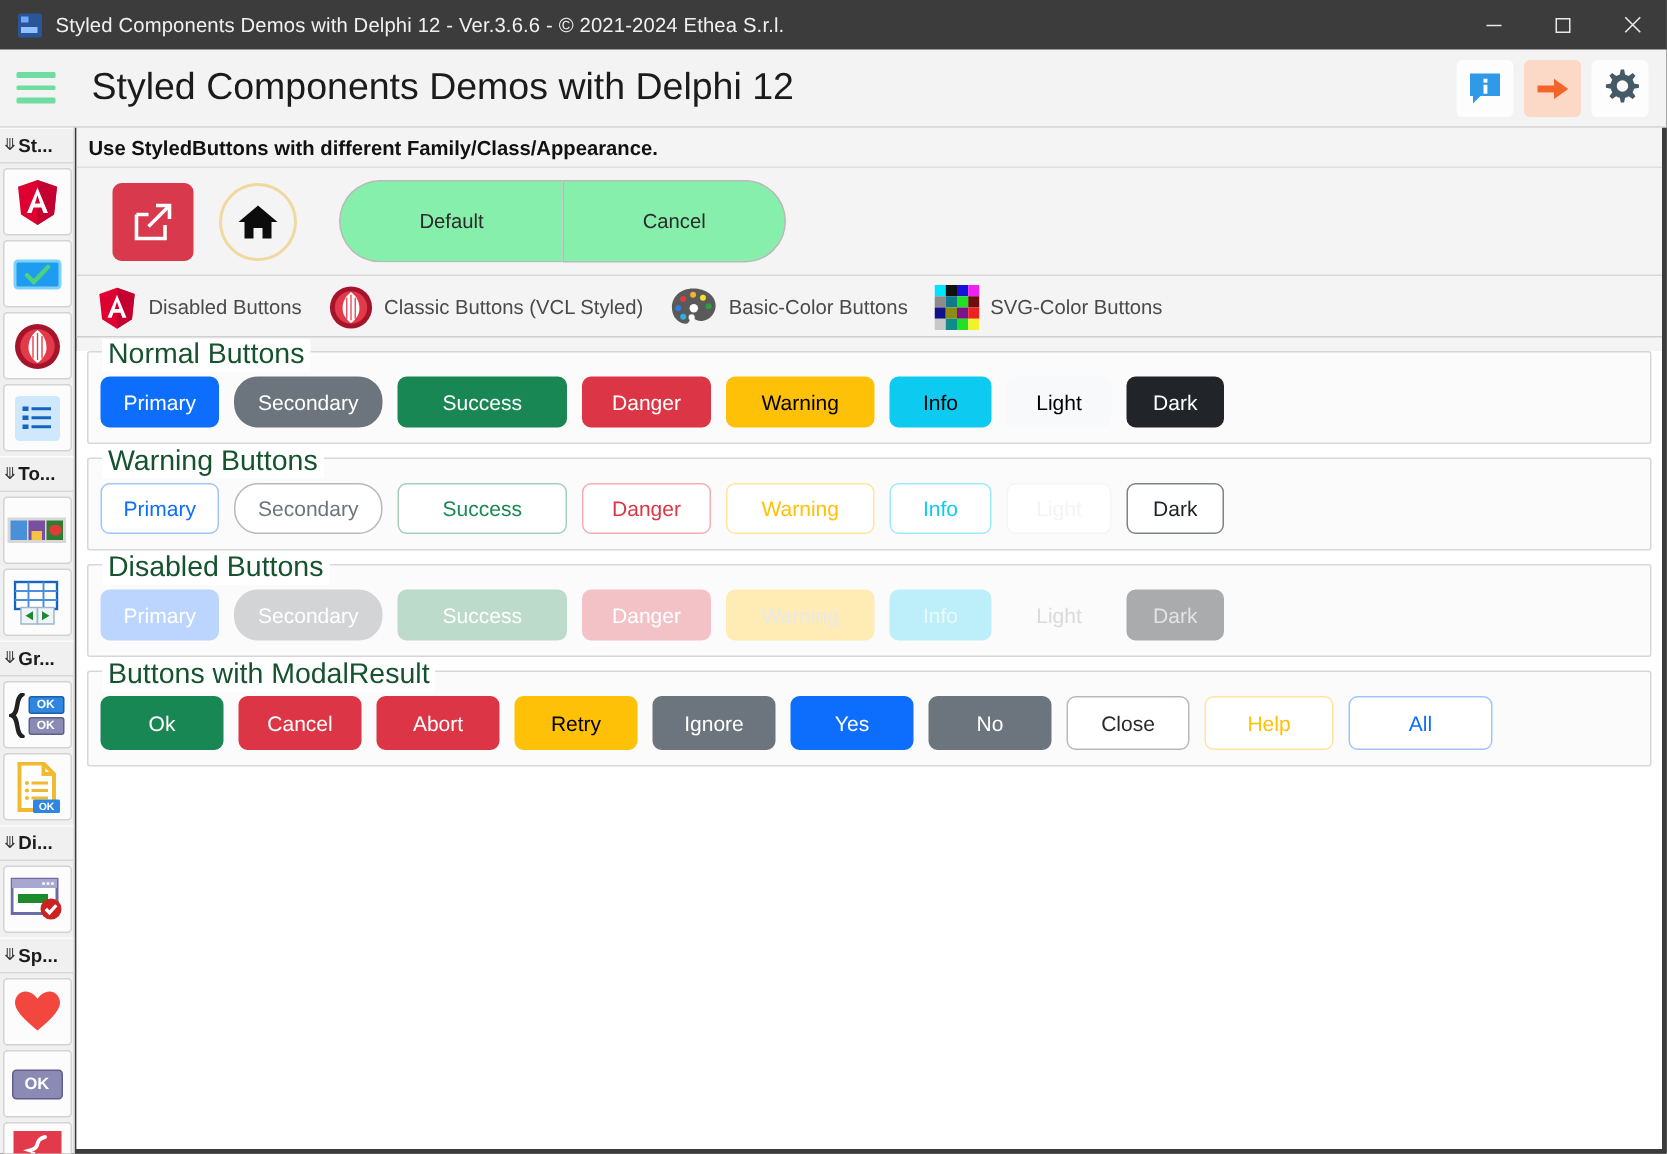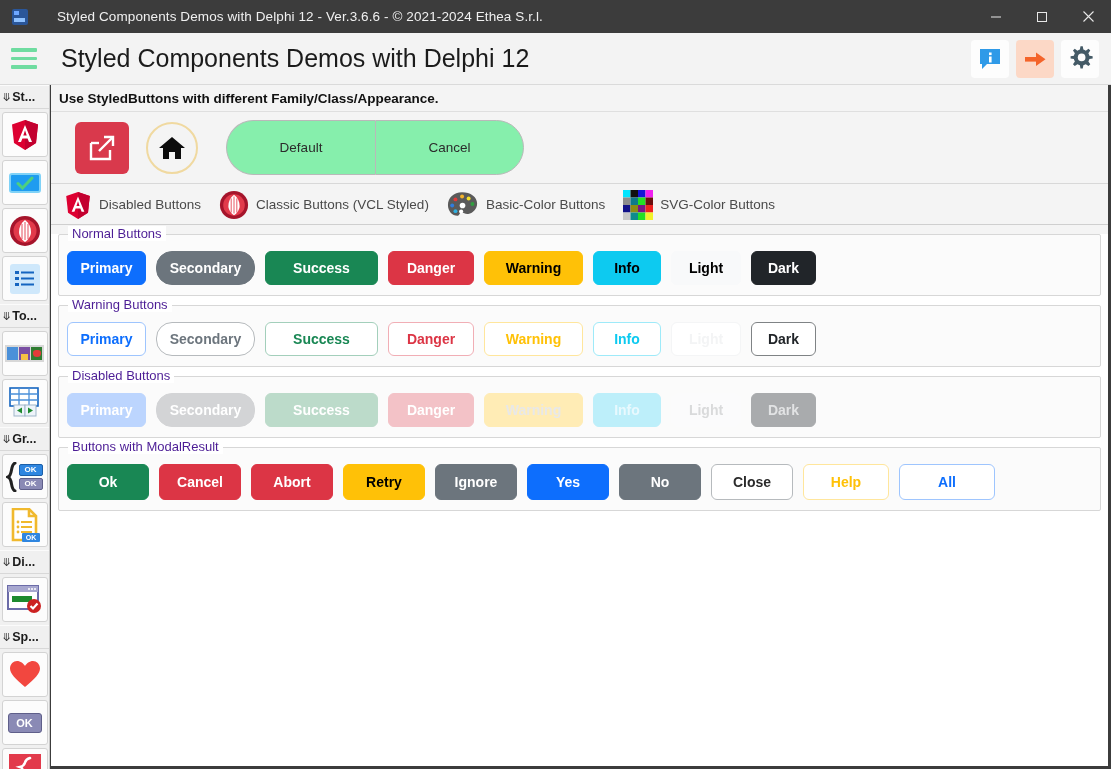--- a/index.html
+++ b/index.html
@@ -16,21 +16,21 @@
     position: absolute; left: 0; top: 0;
     width: 1111px; height: 769px;
     background: #3c3c3c;
   }
 
   
   #titlebar {
     position: absolute; left: 0; top: 0;
     width: 1111px; height: 33px;
     background: #3c3c3c;
-    display: flex; align-items: center; gap: 20px;
+    display: flex; align-items: center;
   }
   #title-app-icon {
     width: 16px; height: 16px;
     margin-left: 12px; margin-right: 9px;
     background: #2a5699;
     border-radius: 2px;
     position: relative;
     flex: 0 0 auto;
   }
   #title-app-icon::before {
@@ -241,30 +241,30 @@
     margin: 9px 7px 0 7px;
     border: 1px solid #d7d7d7;
     border-radius: 2px;
     background: #fbfbfb;
     padding: 16px 8px 10px 8px;
   }
   .groupbox > .gb-title {
     position: absolute; top: -9px; left: 9px;
     background: #ffffff;
     padding: 0 4px;
-    font-size: 13px; color: #4c1d95;
+    font-size: 19px; color: #14532d;
   }
   .btnrow { display: flex; align-items: center; gap: 10px; }
 
   
   .bs {
     height: 34px;
     border-radius: 6px;
     font-size: 14px;
-    font-weight: bold;
+    font-weight: normal;
     display: inline-flex; align-items: center; justify-content: center;
     border: 1.5px solid transparent;
     white-space: nowrap;
     padding: 12px 14px;
   }
   .w-primary { width: 79px; }
   .w-secondary { width: 99px; border-radius: 16px; }
   .w-success { width: 113px; }
   .w-danger { width: 86px; }
   .w-warning { width: 99px; }

